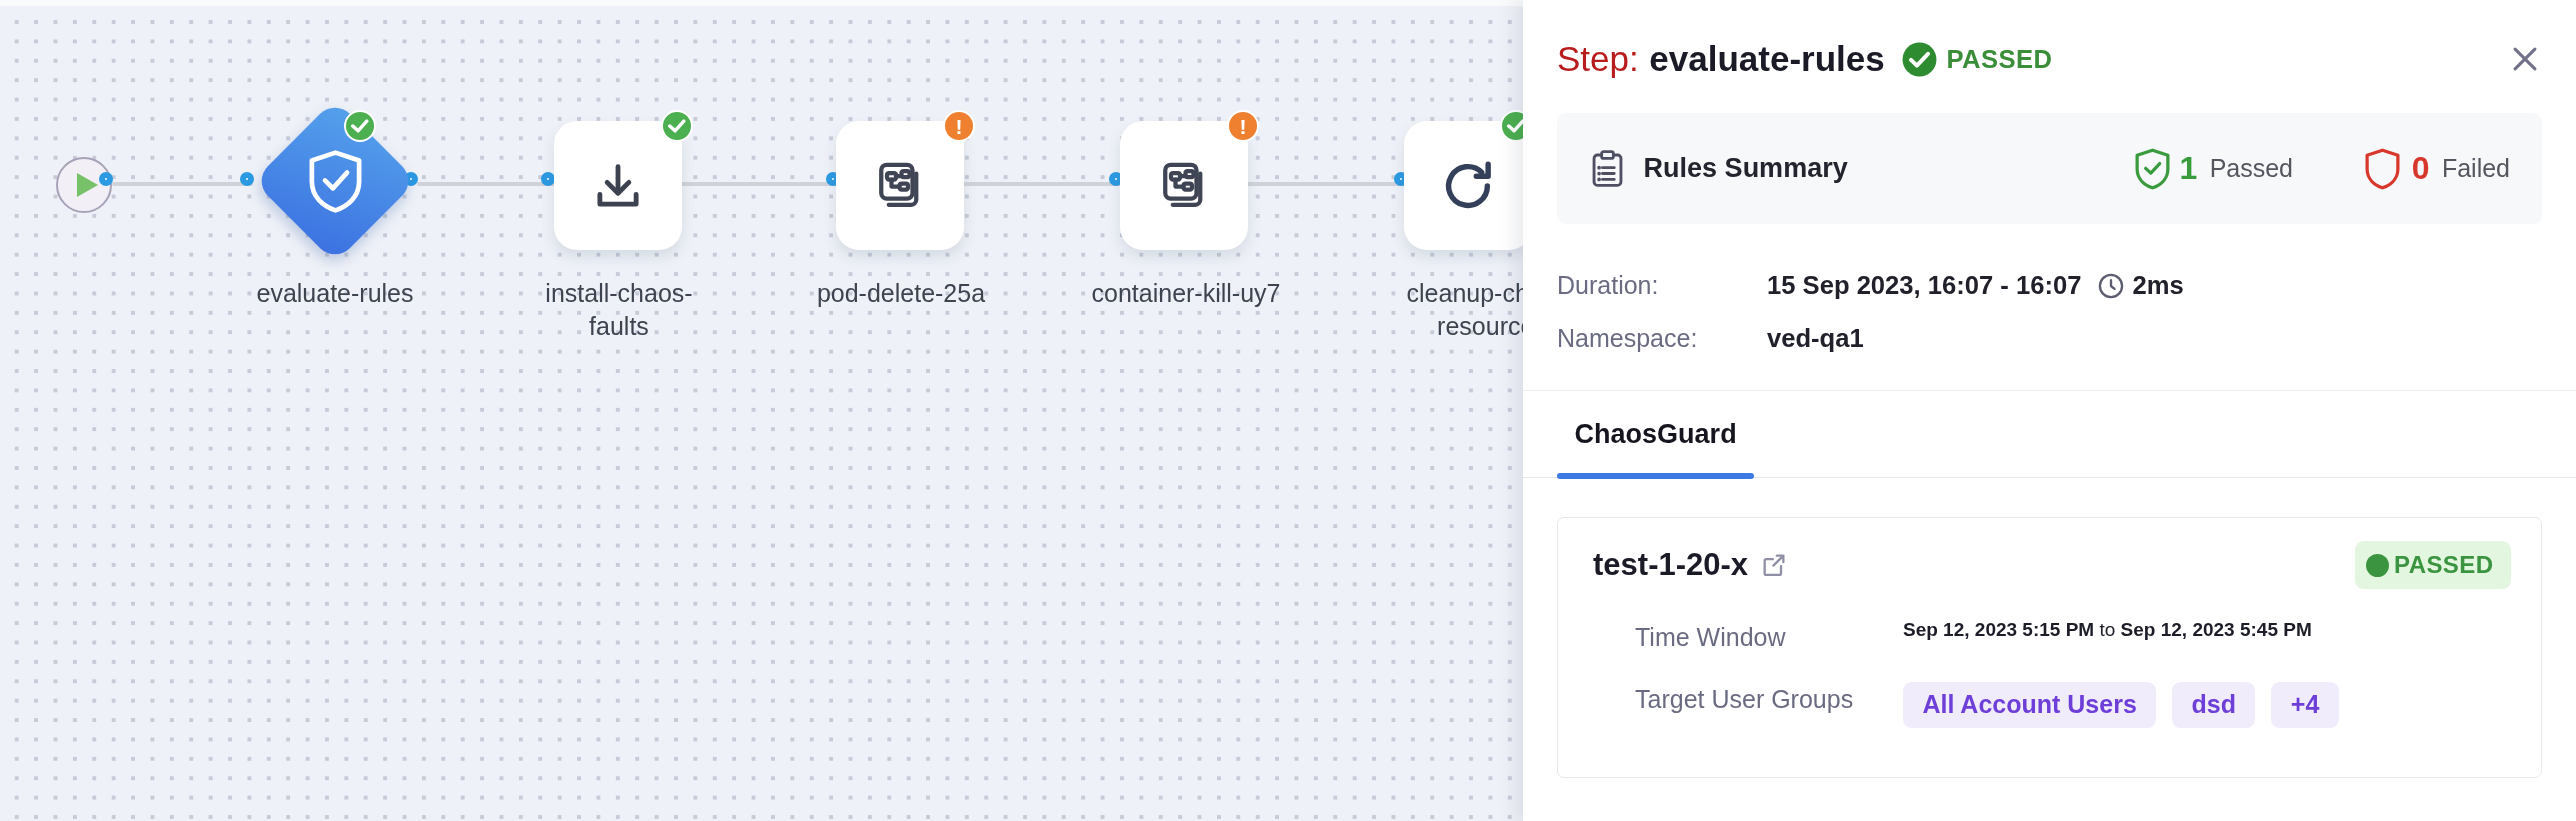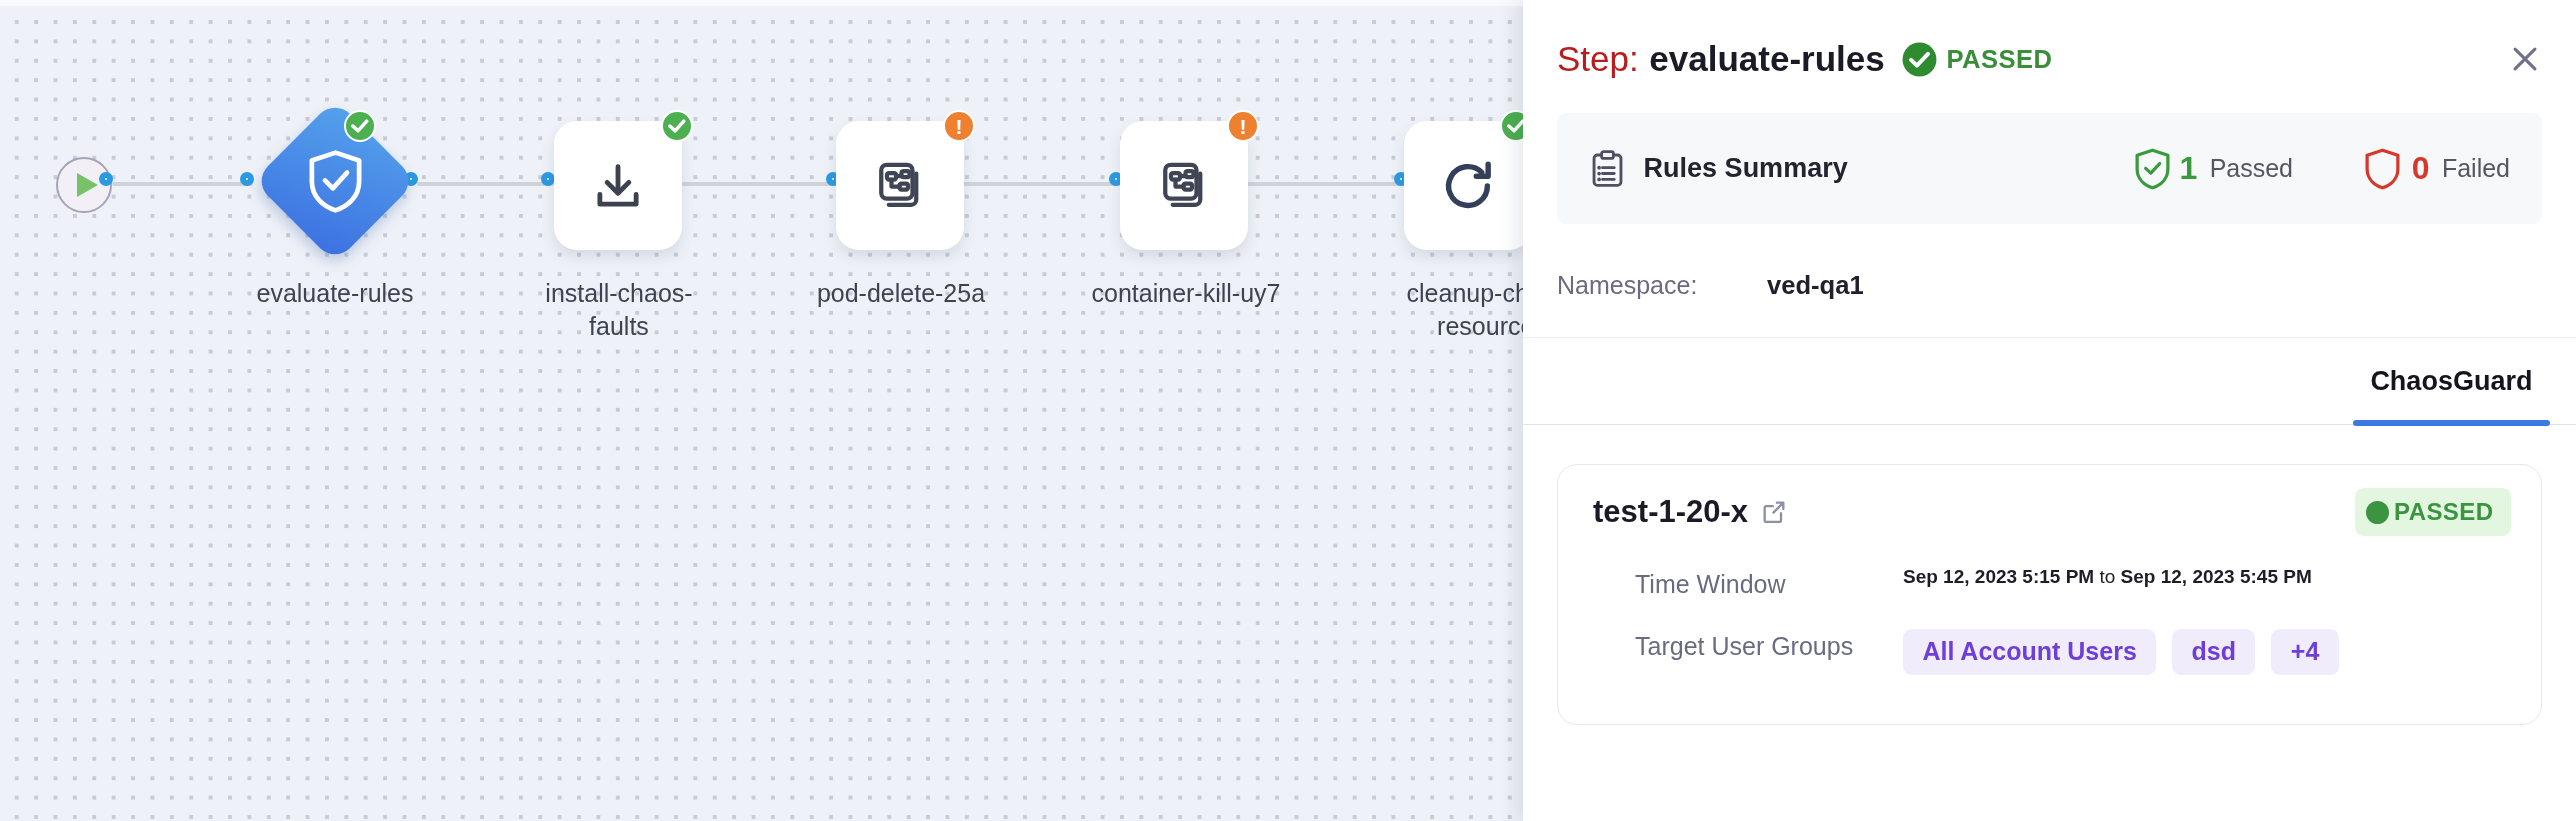--- a/index.html
+++ b/index.html
@@ -78,27 +78,27 @@
   .stat-num-fail { color:#d8372b; font-size:32px; font-weight:bold; margin-left:8.8px; }
   .stat-word { color:#55565f; font-size:25px; margin-left:12.3px; }
   .stat-gap { width:69px; }
 
   .kv-rows { margin-top:35px; }
   .kv-row { display:flex; align-items:center; height:53px; }
   .kv-label { width:210px; color:#6a6b82; font-size:25px; }
   .kv-value { color:#21212c; font-size:25.6px; font-weight:bold; display:flex; align-items:center; }
   .clock { margin:0 7px 0 16px; display:flex; }
 
-  .tabbar { margin:25px -34px 0; border-top:1.3px solid #ececf2; border-bottom:1.8px solid #e4e4ec; padding:0 26px; position:relative; height:88px; display:flex; align-items:center;justify-content:flex-end; }
+  .tabbar { margin:25px -34px 0; border-top:1.3px solid #ececf2; border-bottom:1.8px solid #e4e4ec; padding:0 34px; position:relative; height:88px; display:flex; align-items:center; }
   .tab { position:relative; height:100%; display:flex; align-items:center; padding:0 17.6px; cursor:pointer; }
   .tab-label { color:#15151f; font-size:27px; font-weight:bold; }
   .tab-underline { position:absolute; left:0; bottom:-1.8px; width:100%; height:6.2px; background:#3d79e3; border-radius:3.5px; }
 
   .guard-card {
-    margin-top:39px; border:1.3px solid #e7e7ee; border-radius:20px; height:261px;
+    margin-top:39px; border:1.3px solid #e7e7ee; border-radius:7px; height:261px;
     padding:23px 30px 0 35px; position:relative;
   }
   .card-title-row { display:flex; align-items:center; }
   .card-title { color:#1b1b28; font-size:31px; font-weight:bold; }
   .ext-link { margin-left:12.3px; display:flex; }
   .passed-pill {
     margin-left:auto; background:#e3f6df; border-radius:8.8px; height:48px;
     display:flex; align-items:center; padding:0 17.6px 0 10.6px;
   }
   .passed-dot { width:23px; height:23px; border-radius:50%; background:#3b9440; }
@@ -267,20 +267,33 @@
           <path d="M12 2 L21 5 V13 C21 19 16.5 22.5 12 24 C7.5 22.5 3 19 3 13 V5 Z"></path>
         </svg>
       </span>
       <span class="stat-num-fail">0</span>
       <span class="stat-word">Failed</span>
     </span>
   </div>
 
   <div class="kv-rows">
     <div class="kv-row">
+      <span class="kv-label">Duration:</span>
+      <span class="kv-value">
+        <span>15 Sep 2023, 16:07 - 16:07</span>
+        <span class="clock">
+          <svg width="28" height="28" viewBox="0 0 24 24" fill="none" stroke="#5c5d71" stroke-width="2">
+              <circle cx="12" cy="12" r="9.5"></circle>
+              <path d="M12 7 V12 L15 14.5" stroke-linecap="round" stroke-linejoin="round"></path>
+            </svg>
+        </span>
+        <span>2ms</span>
+      </span>
+    </div>
+    <div class="kv-row">
       <span class="kv-label">Namespace:</span>
       <span class="kv-value">ved-qa1</span>
     </div>
   </div>
 
   <div class="tabbar">
     <div class="tab">
       <span class="tab-label">ChaosGuard</span>
       <span class="tab-underline"></span>
     </div>

